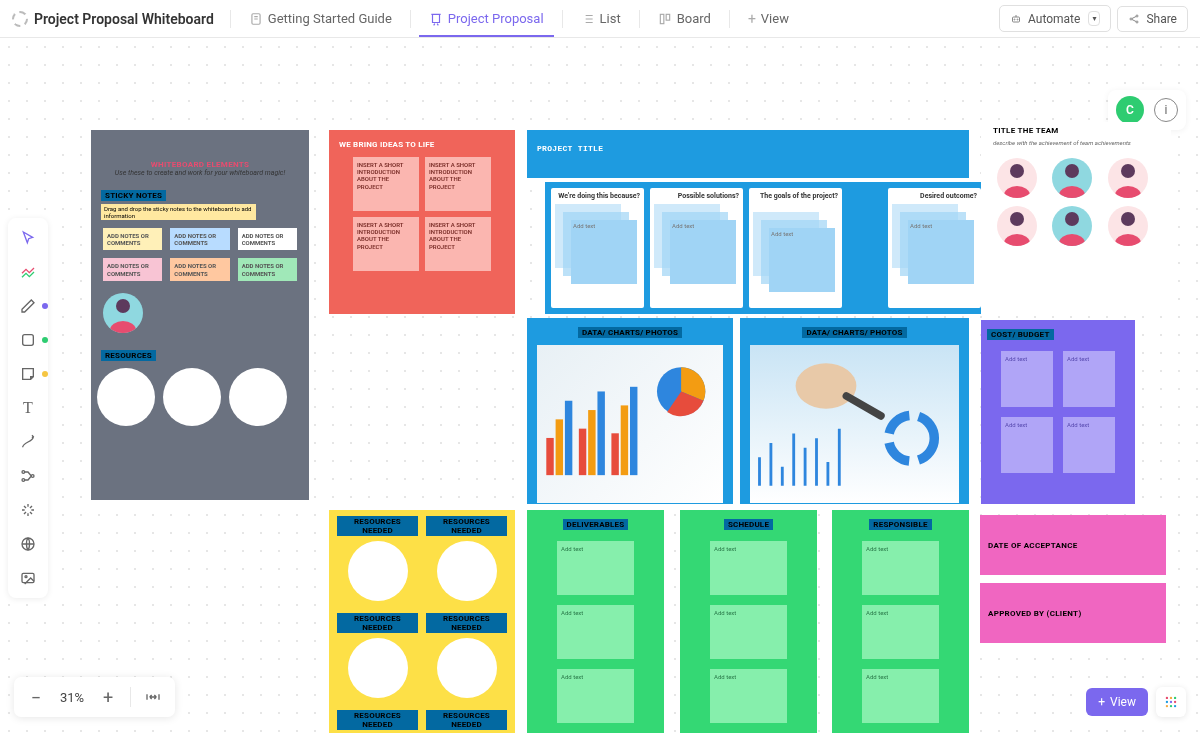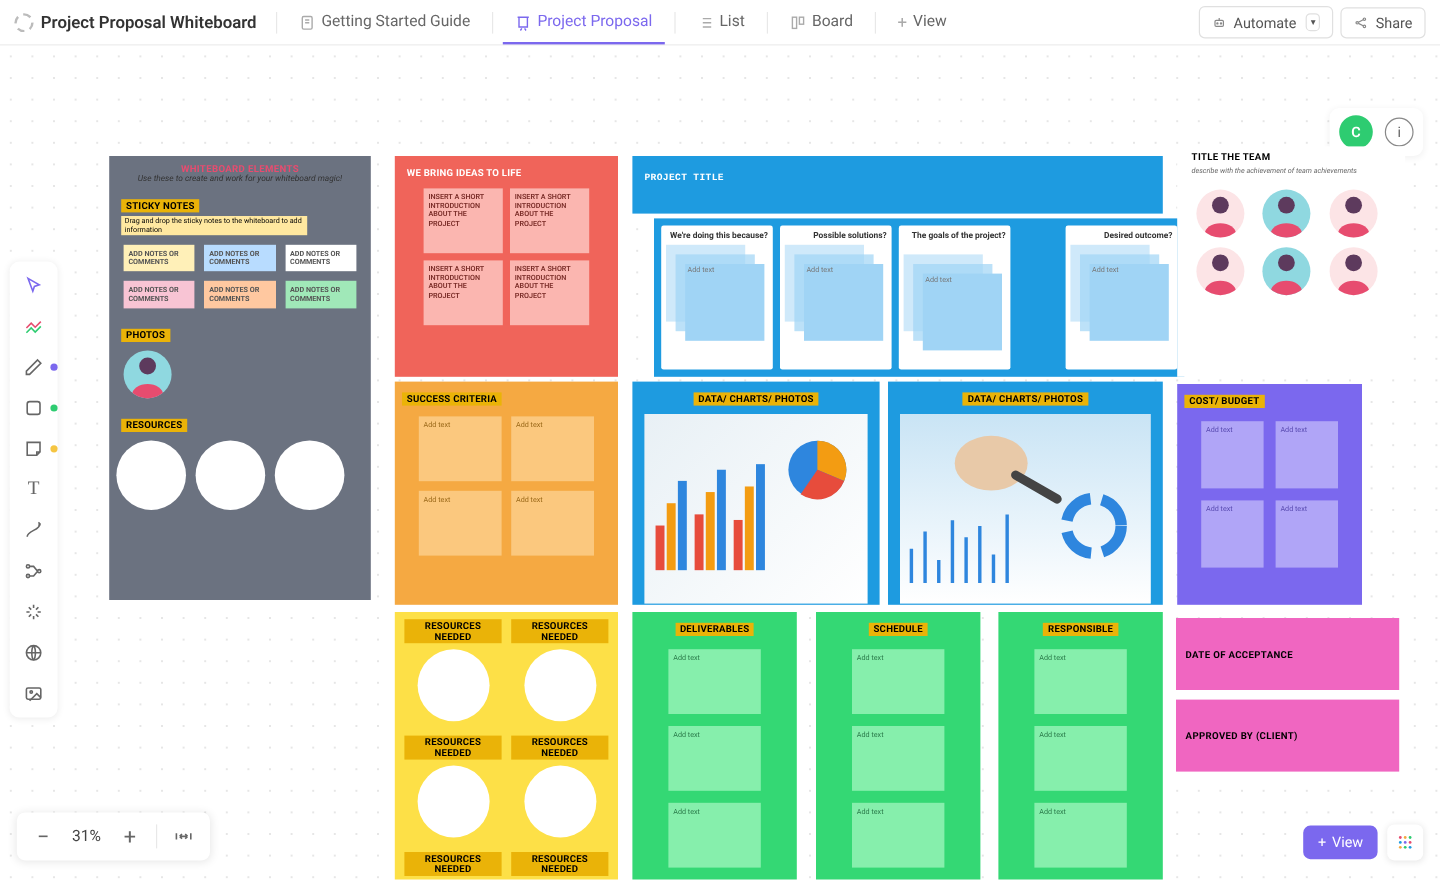--- a/index.html
+++ b/index.html
@@ -38,21 +38,21 @@
 .zoom .zval { font-size:13px; color:#444; padding:0 6px;}
 .zoom .zsep { width:1px; height:20px; background:#e8e8e8; margin:0 4px;}
 
 
 .botright { position:absolute; right:14px; bottom:16px; display:flex; gap:8px; align-items:center;}
 .taskbtn { background:#7b68ee; color:#fff; border-radius:6px; padding:7px 12px; font-size:12px; display:flex; gap:5px; align-items:center; cursor:pointer;}
 .appsbtn { width:30px; height:30px; border-radius:6px; background:#fff; box-shadow:0 1px 6px rgba(0,0,0,0.1); display:flex; align-items:center; justify-content:center; cursor:pointer;}
 
 
 .wb { position: absolute; }
-.lbl { background:#eab308; font-size:8px; font-weight:700; padding:1px 4px; display:inline-block; letter-spacing:0.2px;}
+.lbl { background:#0369a1; font-size:8px; font-weight:700; padding:1px 4px; display:inline-block; letter-spacing:0.2px;}
 .note { font-size:6px; padding:4px; line-height:1.2; font-weight:700; color:#555; }
 .hdr { font-size:8px; font-weight:700; letter-spacing:0.3px; }
 .circ { border-radius:50%; background:#fff; }
 .av { width:40px; height:40px; border-radius:50%; background:#fce4e6; position:relative; overflow:hidden;}
 .av::before{content:"";position:absolute;top:6px;left:50%;transform:translateX(-50%);width:14px;height:14px;border-radius:50%;background:#5d3a5d;}
 .av::after{content:"";position:absolute;bottom:-6px;left:50%;transform:translateX(-50%);width:26px;height:18px;border-radius:50% 50% 0 0;background:#e74c6f;}
 .stack { position:relative; width:80px; height:78px;}
 .stack .s{position:absolute; width:66px; height:64px; background:#a0d4f5; }
 .stack .s1{left:0;top:0;opacity:.5;}
 .stack .s2{left:8px;top:8px;opacity:.7;}
@@ -191,35 +191,34 @@
     <div class="tool">
         <svg width="16" height="16" viewBox="0 0 24 24" fill="none" stroke="#666" stroke-width="2">
           <rect x="3" y="5" width="18" height="14" rx="2"></rect>
           <circle cx="9" cy="10" r="1.5"></circle>
           <path d="M21 17l-5-5-9 9"></path>
         </svg>
       </div>
   </div>
 
   <div class="wb" style="left:91px; top:92px; width:218px; height:370px; background:#6b7280;">
-    <div style="text-align:center; padding-top:6px;">
+    <div style="text-align:center; padding-top:6px;margin-top:24px;">
       <div style="color:#e74c6f;" class="hdr">WHITEBOARD ELEMENTS</div>
       <div style="font-size:7px; font-style:italic; color:#333;">Use these to create and work for your whiteboard magic!</div>
     </div>
     <div style="margin:6px 0 0 10px;"><span class="lbl">STICKY NOTES</span></div>
     <div style="background:#ffe8a0;font-size:6px;padding:1px 3px;margin:2px 10px;width:155px;">Drag and drop the sticky notes to the whiteboard to add information</div>
     <div style="display:grid;grid-template-columns:repeat(3,1fr);gap:8px;padding:6px 12px;">
       <div class="note" style="background:#fff0b8;">ADD NOTES OR COMMENTS</div>
       <div class="note" style="background:#b8dcff;">ADD NOTES OR COMMENTS</div>
       <div class="note" style="background:#ffffff;">ADD NOTES OR COMMENTS</div>
       <div class="note" style="background:#f8c4d4;">ADD NOTES OR COMMENTS</div>
       <div class="note" style="background:#ffc8a0;">ADD NOTES OR COMMENTS</div>
       <div class="note" style="background:#a0e8b8;">ADD NOTES OR COMMENTS</div>
     </div>
-    <div style="margin:4px 0 0 10px;"><span class="lbl">PHOTOS</span></div>
     <div style="padding:6px 12px;">
         <div class="av" style="background:#8fd8e0;"></div>
       </div>
     <div style="margin:4px 0 0 10px;"><span class="lbl">RESOURCES</span></div>
     <div style="display:flex;gap:8px;padding:6px 6px;">
       <div class="circ" style="width:58px;height:58px;"></div>
       <div class="circ" style="width:58px;height:58px;"></div>
       <div class="circ" style="width:58px;height:58px;"></div>
     </div>
   </div>
@@ -282,29 +281,20 @@
     <div style="display:grid;grid-template-columns:repeat(3,1fr);gap:8px;padding:12px 16px;">
       <div class="av"></div>
       <div class="av" style="background:#8fd8e0;"></div>
       <div class="av"></div>
       <div class="av"></div>
       <div class="av" style="background:#8fd8e0;"></div>
       <div class="av"></div>
     </div>
   </div>
 
-  <div class="wb" style="left:329px; top:280px; width:186px; height:186px; background:#f5a942;">
-    <div style="padding:2px 6px;"><span class="lbl">SUCCESS CRITERIA</span></div>
-    <div style="display:grid;grid-template-columns:1fr 1fr;gap:8px;padding:6px 20px;">
-      <div style="background:#fbc87e;height:54px;font-size:6px;color:#9a6818;padding:4px;">Add text</div>
-      <div style="background:#fbc87e;height:54px;font-size:6px;color:#9a6818;padding:4px;">Add text</div>
-      <div style="background:#fbc87e;height:54px;font-size:6px;color:#9a6818;padding:4px;">Add text</div>
-      <div style="background:#fbc87e;height:54px;font-size:6px;color:#9a6818;padding:4px;">Add text</div>
-    </div>
-  </div>
 
   <div class="wb" style="left:527px; top:280px; width:206px; height:186px; background:#1e9be0;">
     <div style="text-align:center;padding:2px;"><span class="lbl">DATA/ CHARTS/ PHOTOS</span></div>
     <div style="margin:4px 10px;height:158px;background:linear-gradient(135deg,#e8f0f5,#fff);position:relative;overflow:hidden;">
       <svg viewBox="0 0 200 150" width="100%" height="100%">
         <rect x="10" y="90" width="8" height="40" fill="#e74c3c"></rect>
           <rect x="20" y="70" width="8" height="60" fill="#f39c12"></rect>
           <rect x="30" y="50" width="8" height="80" fill="#2e86de"></rect>
         <rect x="45" y="80" width="8" height="50" fill="#e74c3c"></rect>
           <rect x="55" y="60" width="8" height="70" fill="#f39c12"></rect>

